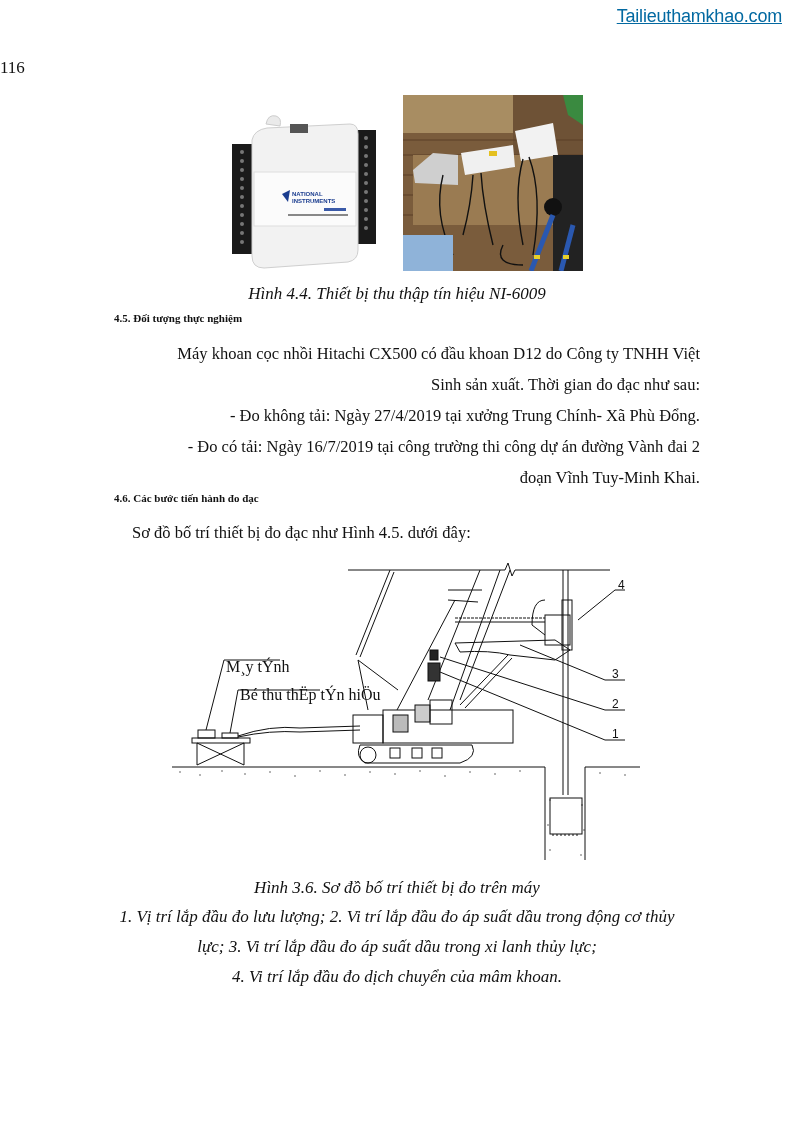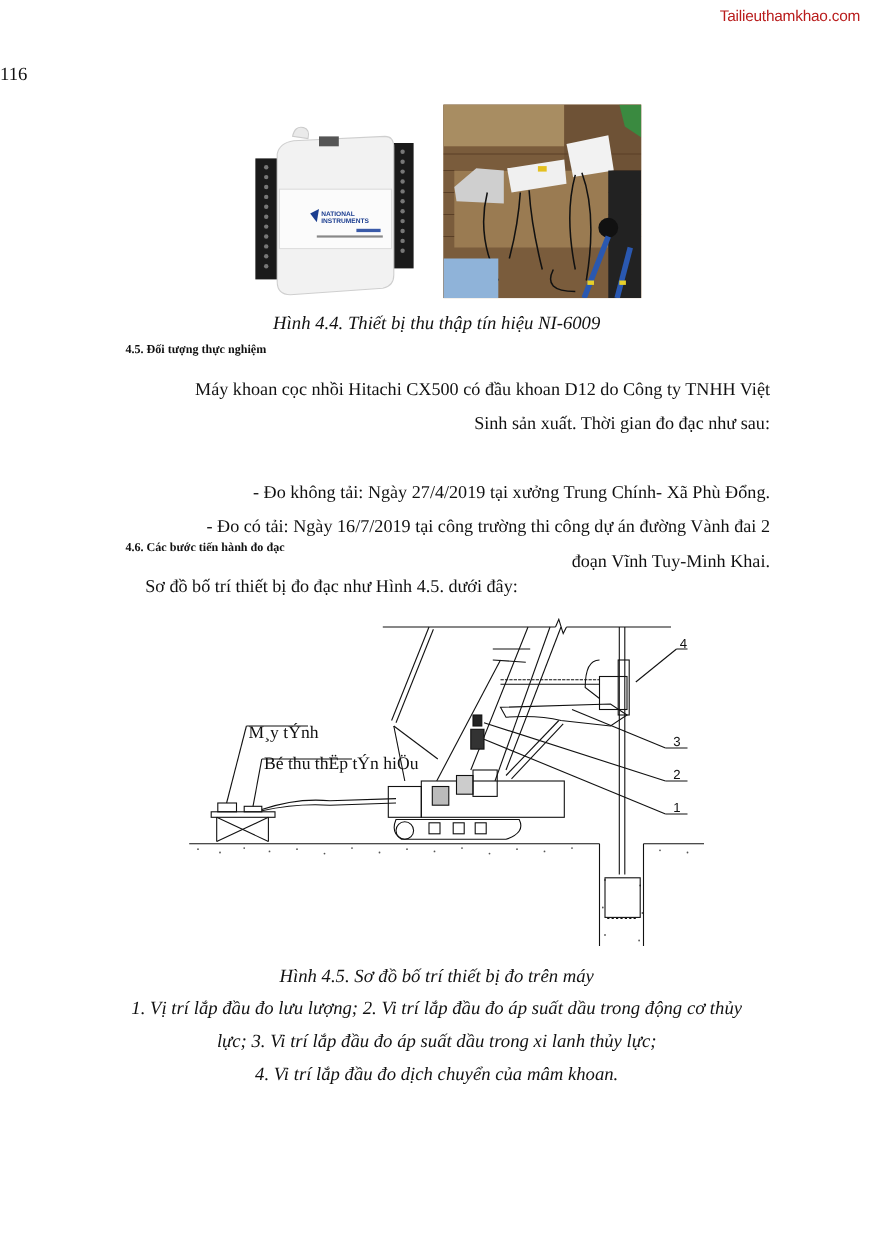--- a/index.html
+++ b/index.html
@@ -1,20 +1,20 @@
 <!DOCTYPE html>
 <html><head>
 <meta charset="utf-8">
 <style>
   html, body { margin: 0; padding: 0; background: #ffffff; }
   body { width: 794px; height: 1123px; position: relative; overflow: hidden;
          font-family: "Liberation Serif", "DejaVu Serif", serif; color: #111; }
   .abs { position: absolute; }
   .watermark { right: 12px; top: 6px; font-family: "Liberation Sans", "DejaVu Sans", sans-serif;
-               font-size: 14px; letter-spacing: -0.2px; color: #b91c1c; }
+               font-size: 18px; letter-spacing: -0.2px; color: #0369a1; text-decoration: underline; }
   .pagenum { left: 0; width: 794px; top: 58px; text-align: left; font-size: 17px; }
   .caption { left: 0; width: 794px; text-align: center; font-style: italic; font-size: 17px; }
   .heading { left: 114px; font-weight: bold; font-size: 11px; }
   .para { left: 114px; width: 586px; font-size: 16.5px; line-height: 31px; }
   .line { white-space: nowrap; }
   .lbl { font-family: Liberation Serif, serif; font-size: 16px; }
   .num { font-family: "Liberation Sans", "DejaVu Sans", sans-serif; font-size: 12px; }
 </style>
 </head>
 <body>
@@ -102,21 +102,21 @@
     <path d="M160 0 L180 0 L180 30 L165 20 Z" fill="#3a8a40"></path>
   </svg>
 </div>
 
 <div class="abs caption" style="top:284px;">Hình 4.4. Thiết bị thu thập tín hiệu NI-6009</div>
 
 <div class="abs heading" style="top:312px;">4.5. Đối tượng thực nghiệm</div>
 <div class="abs para" style="top:338px;text-align:right;">
   <div class="line" style="padding-left:36px;">Máy khoan cọc nhồi Hitachi CX500 có đầu khoan D12 do Công ty TNHH Việt</div>
   <div class="line">Sinh sản xuất. Thời gian đo đạc như sau:</div>
-  <div class="line" style="padding-left:36px;margin-top:32px;">- Đo không tải: Ngày 27/4/2019 tại xưởng Trung Chính- Xã Phù Đổng.</div>
+  <div class="line" style="padding-left:36px;">- Đo không tải: Ngày 27/4/2019 tại xưởng Trung Chính- Xã Phù Đổng.</div>
   <div class="line" style="padding-left:36px;">- Đo có tải: Ngày 16/7/2019 tại công trường thi công dự án đường Vành đai 2</div>
   <div class="line">đoạn Vĩnh Tuy-Minh Khai.</div>
 </div>
 
 <div class="abs heading" style="top:492px;">4.6. Các bước tiến hành đo đạc</div>
 <div class="abs para" style="top:517px;padding-left:18px;width:568px;">Sơ đồ bố trí thiết bị đo đạc như Hình 4.5. dưới đây:</div>
 
 <div class="abs" style="left:160px;top:560px;width:480px;height:305px;">
   <svg width="480" height="305" viewBox="0 0 480 305" fill="none" stroke="#111" stroke-width="1">
 
@@ -223,16 +223,16 @@
       <line x1="445" y1="180" x2="465" y2="180"></line>
   </svg>
   <div class="abs lbl" style="left:66px;top:98px;">M¸y tÝnh</div>
   <div class="abs lbl" style="left:80px;top:126px;">Bé thu thËp tÝn hiÖu</div>
   <div class="abs num" style="left:458px;top:18px;">4</div>
   <div class="abs num" style="left:452px;top:107px;">3</div>
   <div class="abs num" style="left:452px;top:137px;">2</div>
   <div class="abs num" style="left:452px;top:167px;">1</div>
 </div>
 
-<div class="abs caption" style="top:878px;">Hình 4.5. Sơ đồ bố trí thiết bị đo trên máy</div>
+<div class="abs caption" style="top:878px;">Hình 3.6. Sơ đồ bố trí thiết bị đo trên máy</div>
 <div class="abs caption" style="top:907px;">1. Vị trí lắp đầu đo lưu lượng; 2. Vi trí lắp đầu đo áp suất dầu trong động cơ thủy</div>
 <div class="abs caption" style="top:937px;">lực; 3. Vi trí lắp đầu đo áp suất dầu trong xi lanh thủy lực;</div>
 <div class="abs caption" style="top:967px;">4. Vi trí lắp đầu đo dịch chuyển của mâm khoan.</div>
 
 </body></html>

